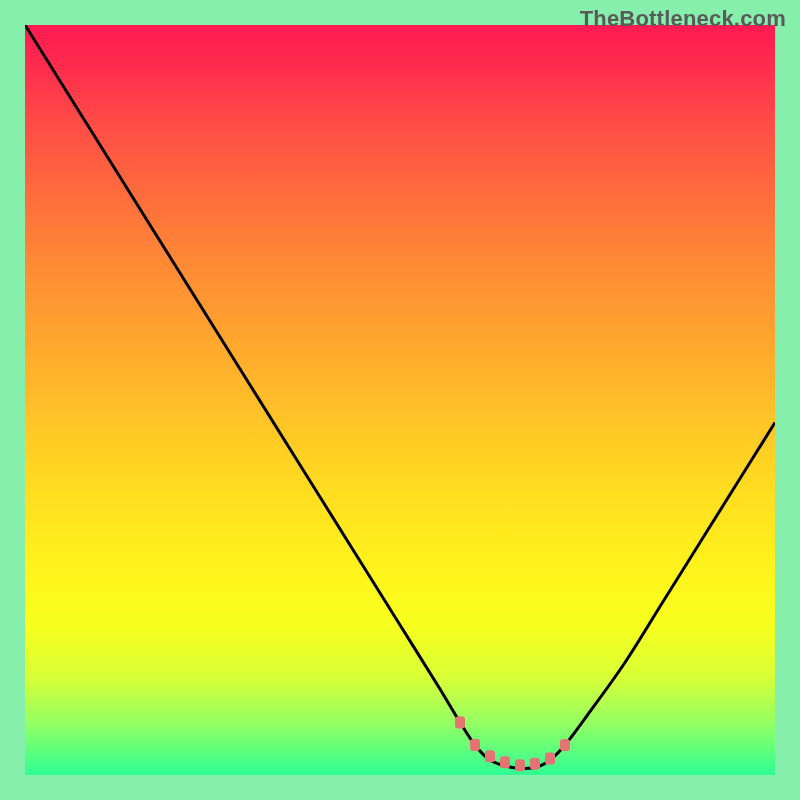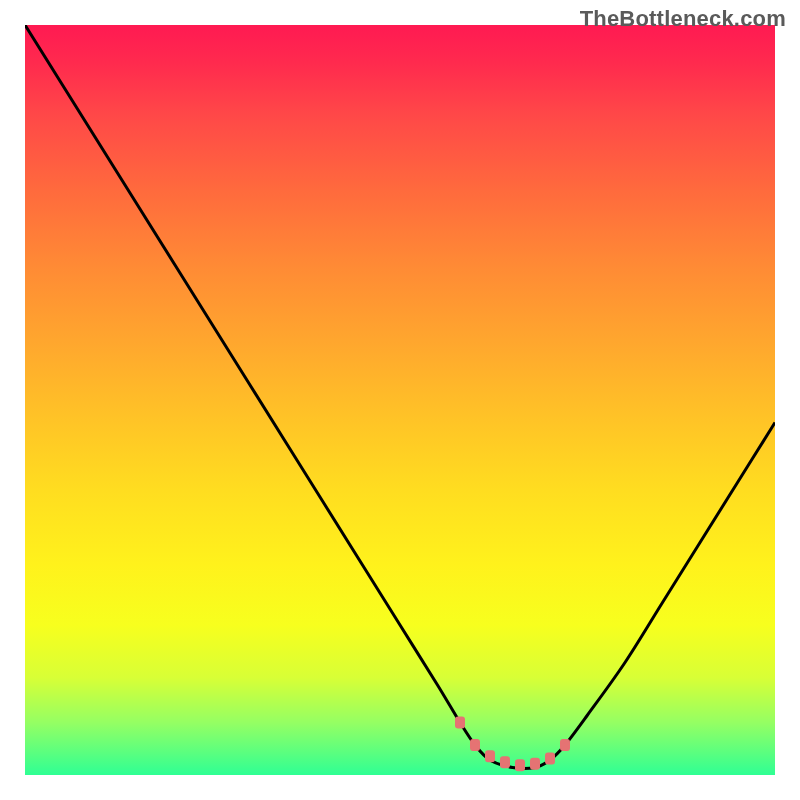--- a/index.html
+++ b/index.html
@@ -1,21 +1,21 @@
 <!DOCTYPE html>
 <html><head>
 <meta charset="utf-8">
 <style>
   * { margin: 0; padding: 0; box-sizing: border-box; }
   html, body { width: 800px; height: 800px; overflow: hidden; background: #000; }
   .frame {
     position: relative;
     width: 800px;
     height: 800px;
-    background: #ffffff;
+    background: #86efac;
   }
   .watermark {
     position: absolute;
     top: 6px;
     right: 14px;
     font-family: Arial, Helvetica, sans-serif;
     font-size: 22px;
     font-weight: bold;
     color: #5a5a5a;
     letter-spacing: 0.2px;

